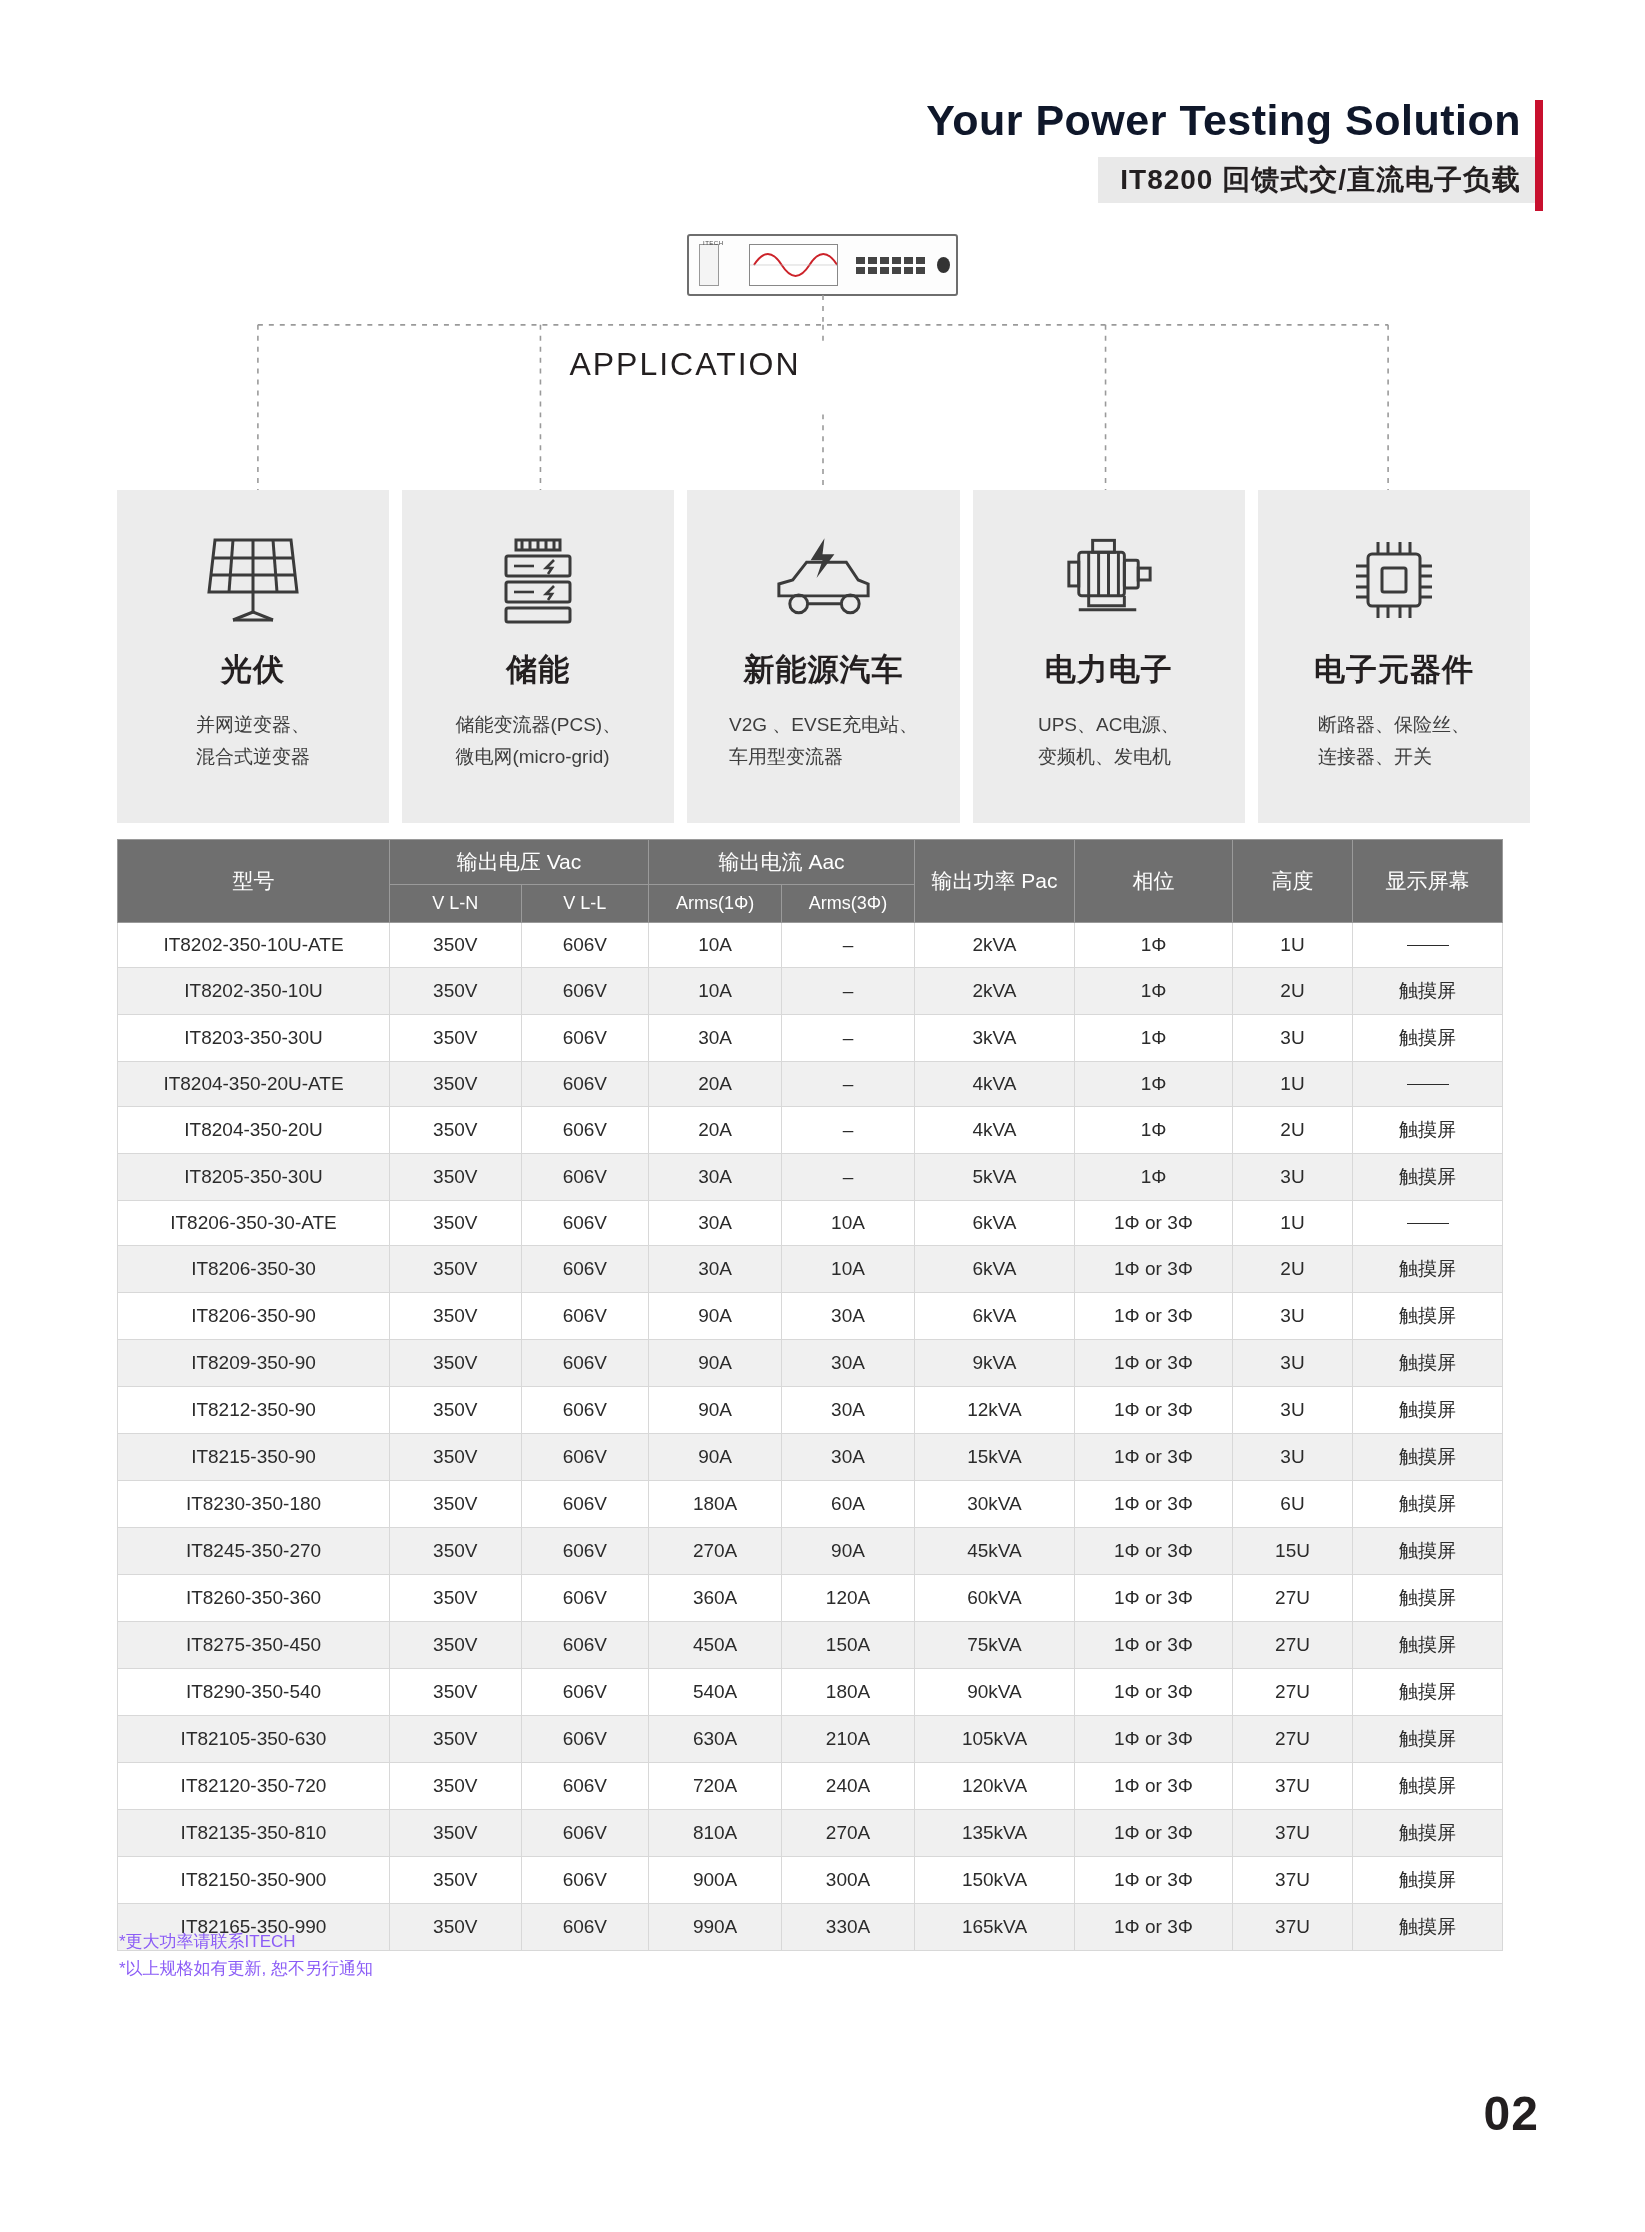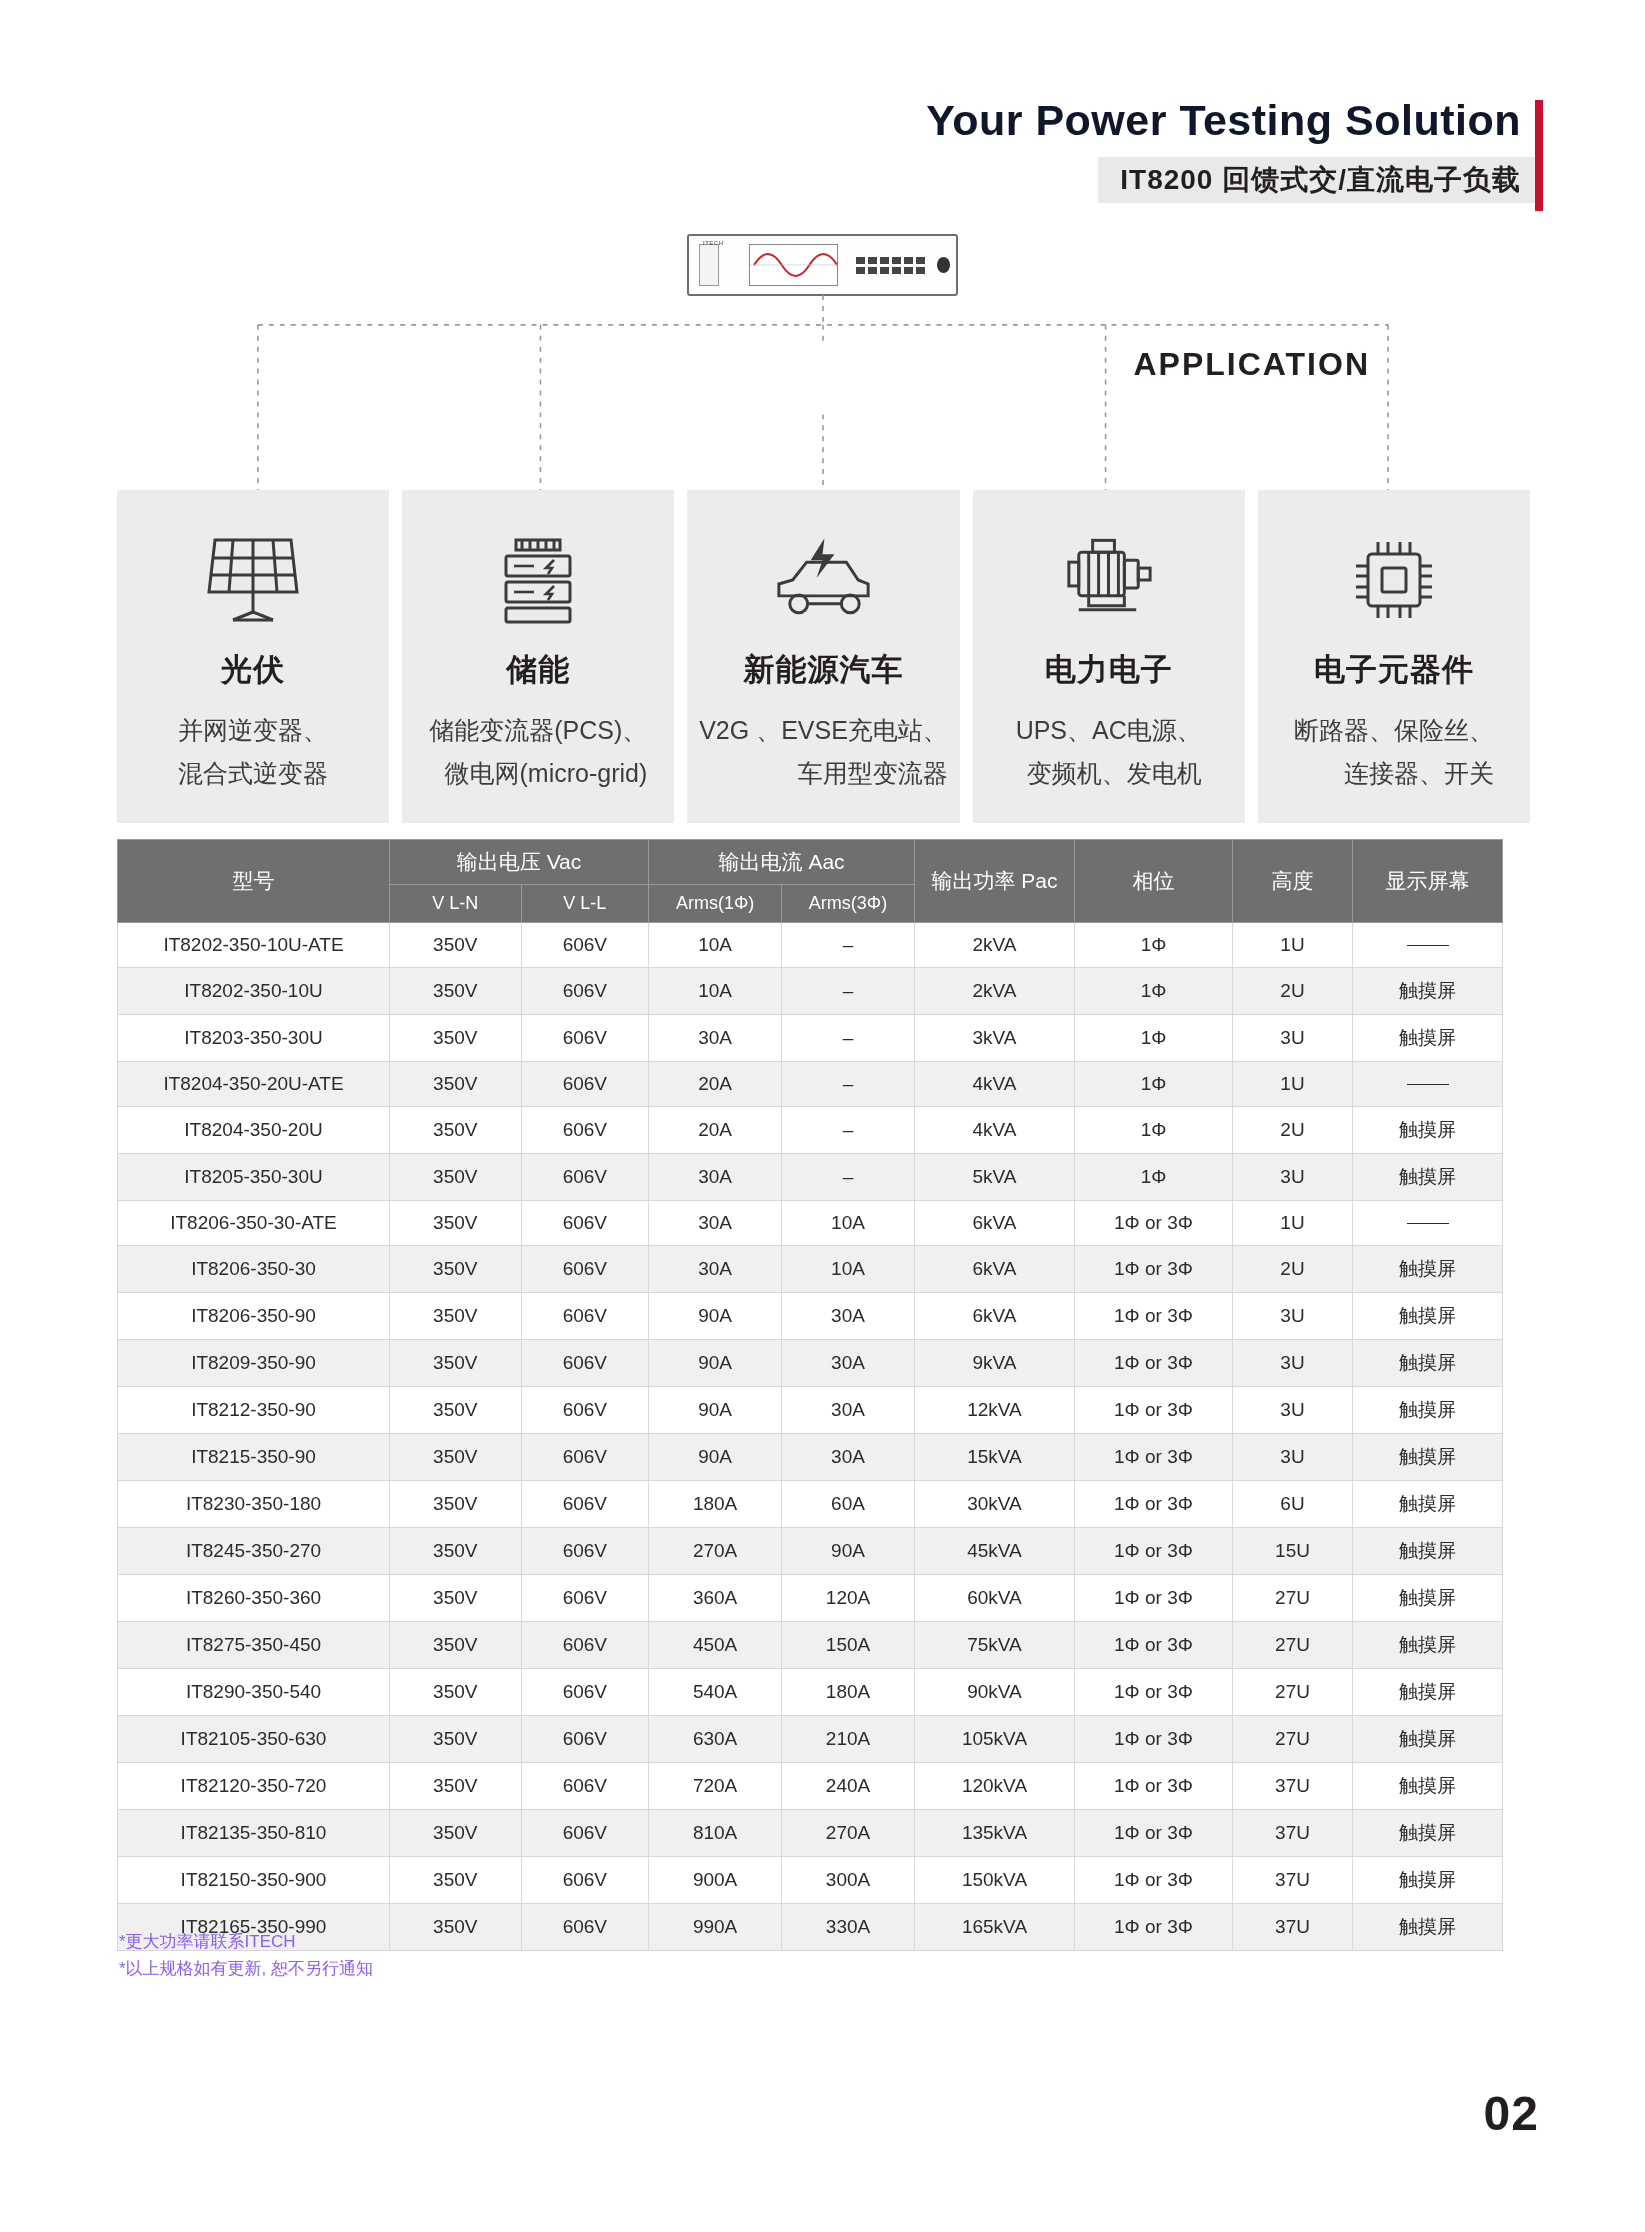--- a/index.html
+++ b/index.html
@@ -124,23 +124,23 @@
     background: #333;
     margin-left: 12px;
   }
 
   
   .app-title {
     position: absolute;
     top: 346px;
     left: 0;
     width: 1370px;
-    text-align: right;
+    text-align: center;
     font-size: 32px;
-    font-weight: bold;
+    font-weight: normal;
     letter-spacing: 2px;
     color: #231f20;
   }
   .connectors {
     position: absolute;
     left: 0;
     top: 295px;
     width: 1646px;
     height: 195px;
   }
@@ -171,23 +171,23 @@
     justify-content: center;
   }
   .app-name {
     font-size: 31px;
     font-weight: bold;
     color: #231f20;
     margin-top: 16px;
     letter-spacing: 1px;
   }
   .app-desc {
-    font-size: 25px;
+    font-size: 19px;
     color: #3d3d3d;
-    text-align: right;
+    text-align: left;
     line-height: 1.7;
     margin-top: 18px;
   }
 
   
   .table-wrap {
     position: absolute;
     top: 839px;
     left: 117px;
     width: 1413px;

